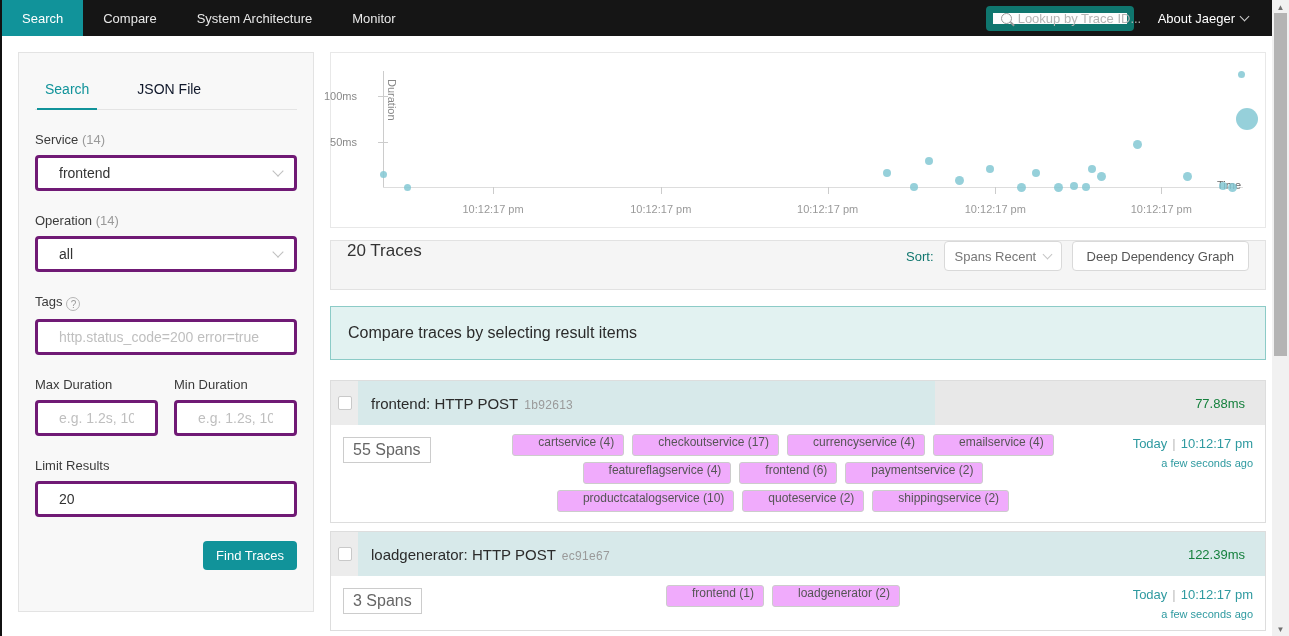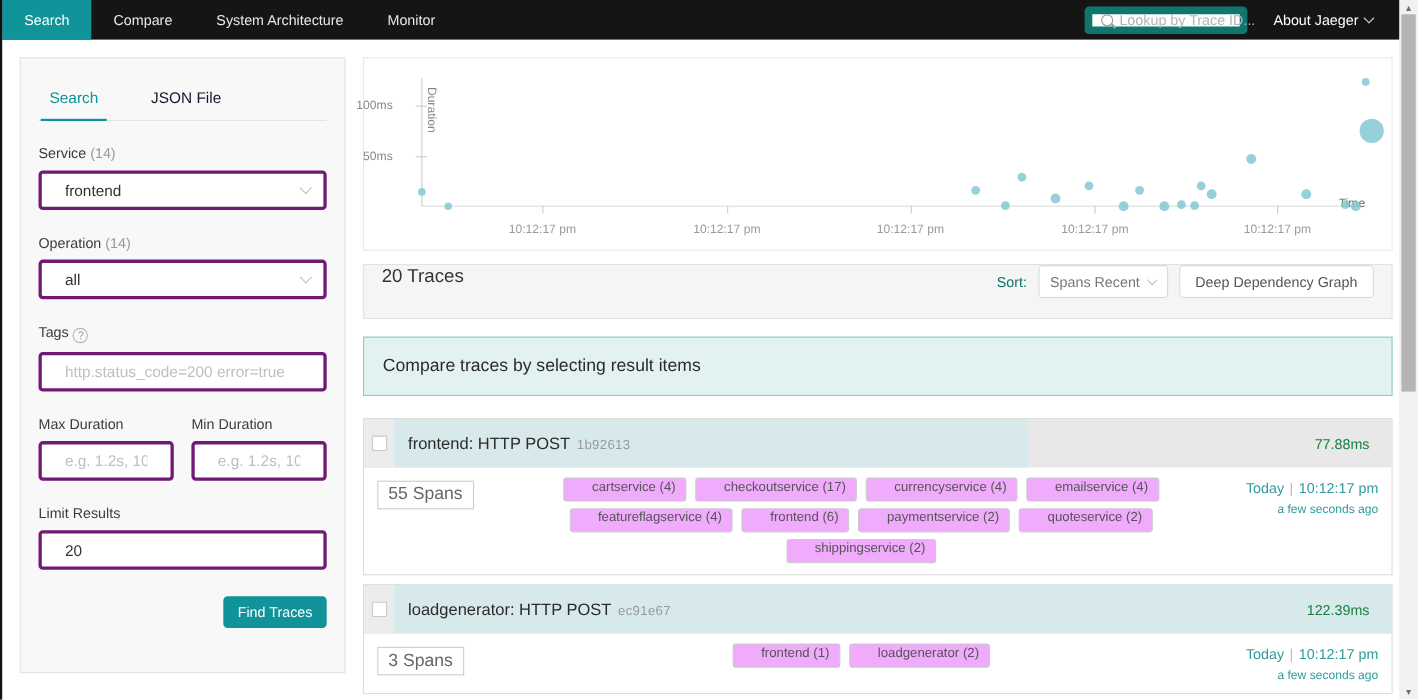--- a/index.html
+++ b/index.html
@@ -273,20 +273,24 @@
             </span>
             <span class="svc-tag">
               <span class="svc-color" style="background: rgb(22, 179, 170);"></span>
               <span class="svc-name">frontend (6)</span>
             </span>
             <span class="svc-tag">
               <span class="svc-color" style="background: rgb(28, 128, 163);"></span>
               <span class="svc-name">paymentservice (2)</span>
             </span>
             <span class="svc-tag">
+              <span class="svc-color" style="background: rgb(143, 214, 171);"></span>
+              <span class="svc-name">productcatalogservice (10)</span>
+            </span>
+            <span class="svc-tag">
               <span class="svc-color" style="background: rgb(179, 168, 148);"></span>
               <span class="svc-name">quoteservice (2)</span>
             </span>
             <span class="svc-tag">
               <span class="svc-color" style="background: rgb(12, 122, 116);"></span>
               <span class="svc-name">shippingservice (2)</span>
             </span>
           </div>
           <div class="t-when">
             <div class="t-date"><span>Today</span><span class="t-sep">|</span><span>10:12:17 pm</span></div>

